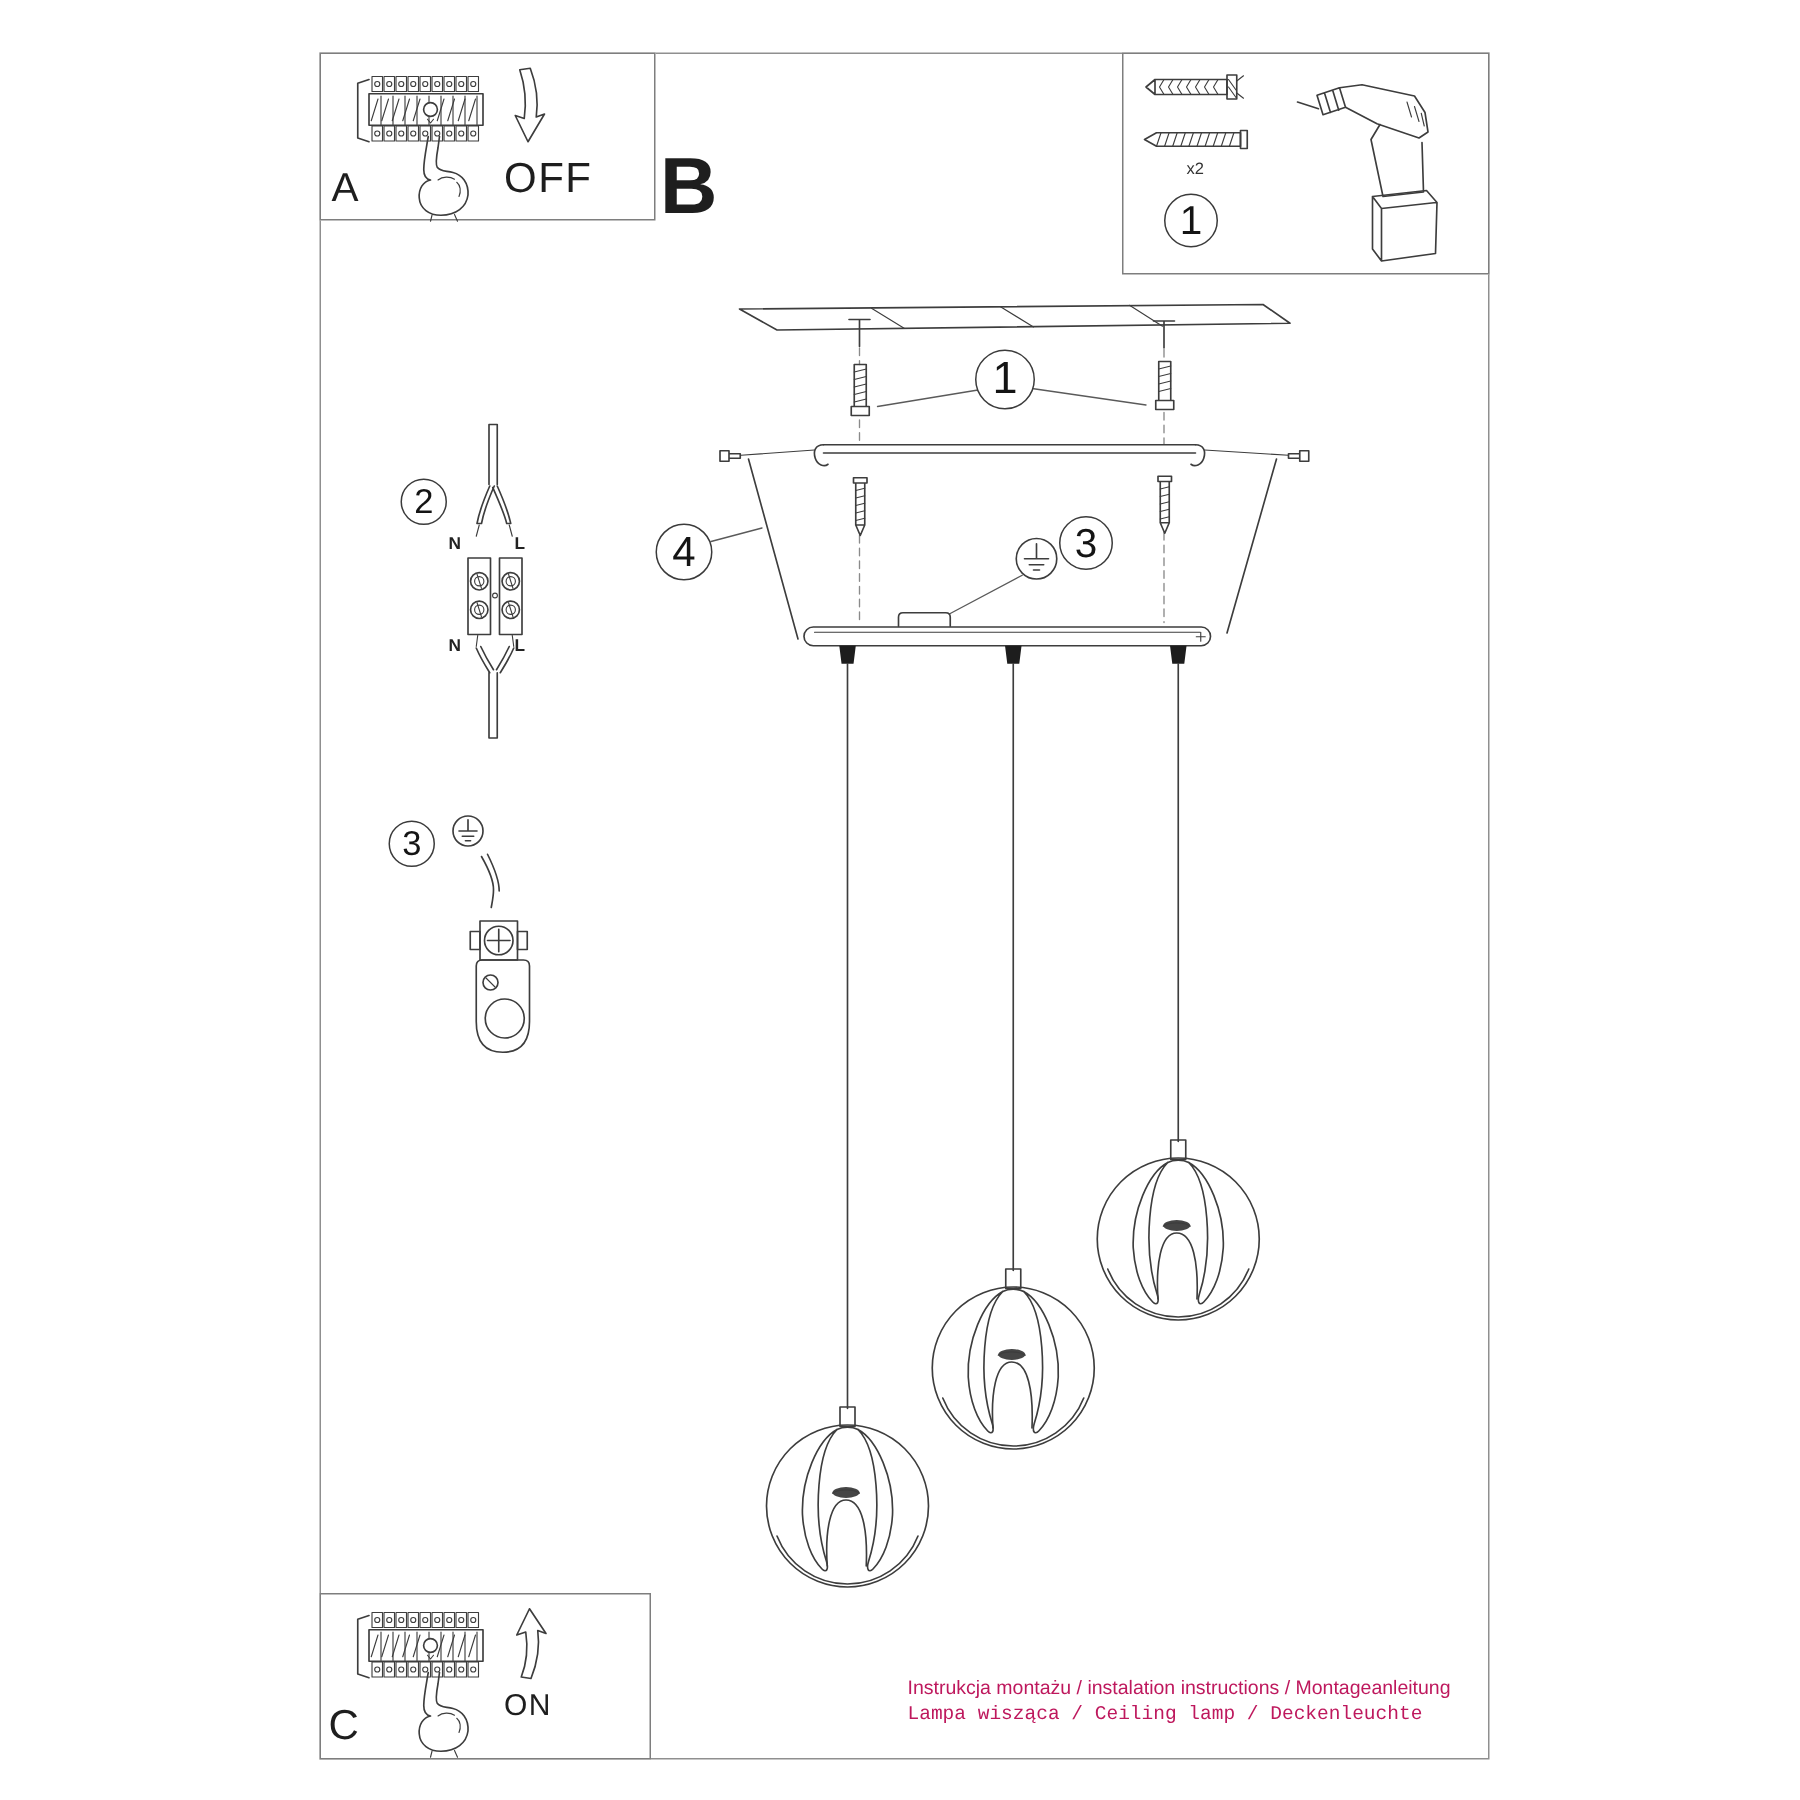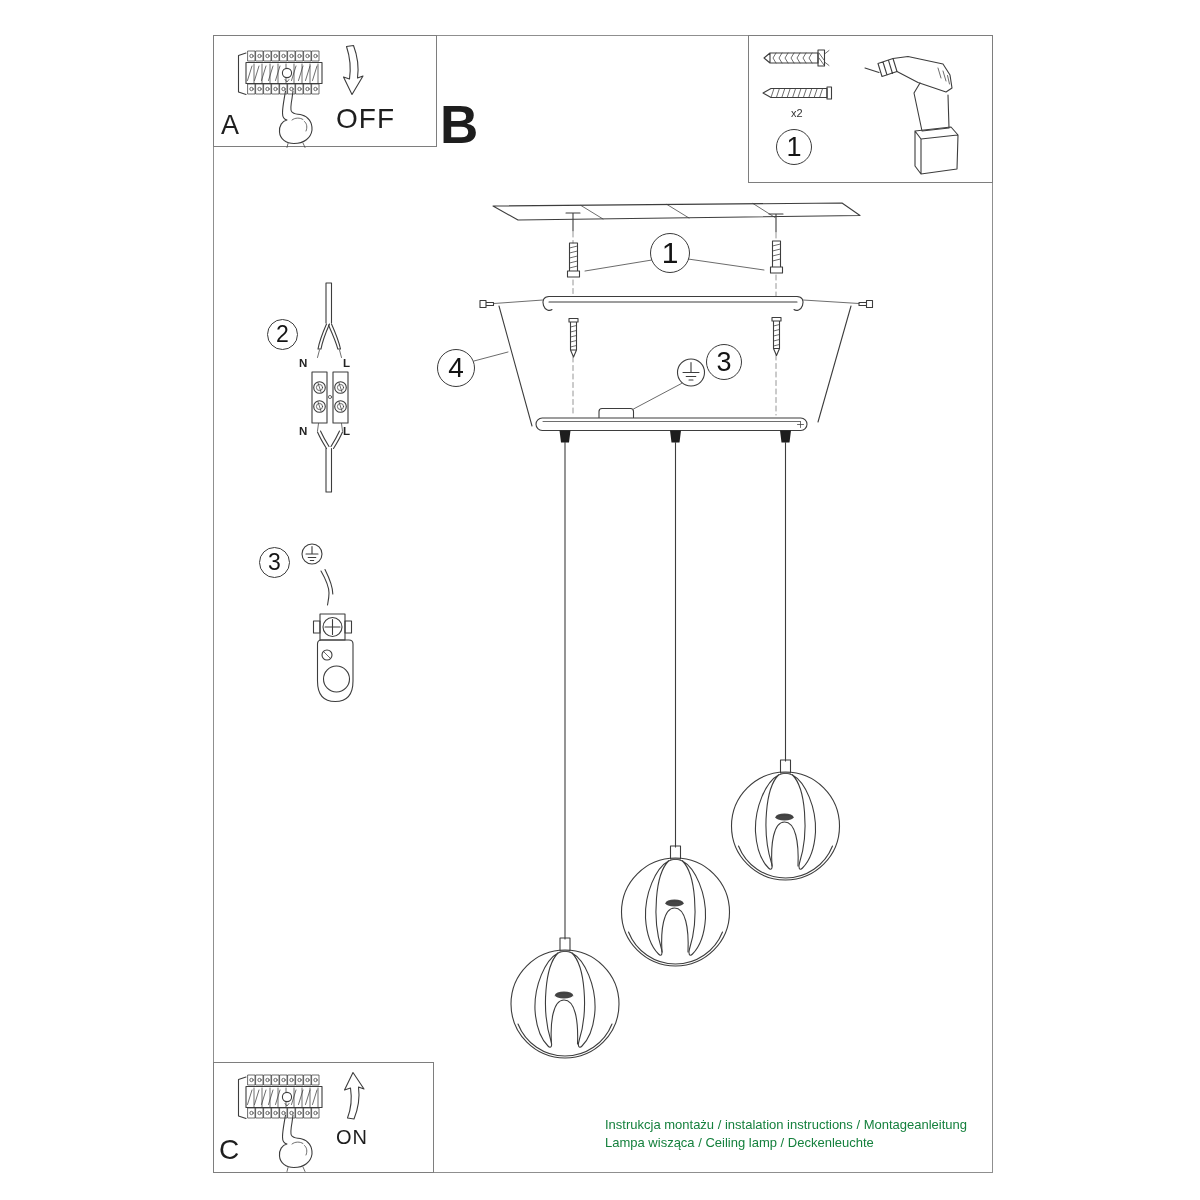--- a/index.html
+++ b/index.html
@@ -12,21 +12,21 @@
   .panel.c{left:213px;top:1062px;width:221px;height:111px;}
   svg.art{position:absolute;left:0;top:0;stroke:#3d3d3d;fill:none;stroke-width:1.1;stroke-linecap:round;stroke-linejoin:round;}
   .txt{position:absolute;white-space:nowrap;color:#1e1e1e;}
   .t-a{left:221px;top:110px;font-size:27px;}
   .t-off{left:336px;top:103px;font-size:28px;letter-spacing:1px;}
   .t-b{left:440px;top:94px;font-size:53px;font-weight:700;}
   .t-c{left:219px;top:1134px;font-size:28px;}
   .t-on{left:336px;top:1126px;font-size:20px;letter-spacing:1px;}
   .t-x2{left:791px;top:78px;font-size:11px;color:#333;margin-top:29px;}
   .t-nl{font-size:11.5px;font-weight:600;color:#222;}
-  .t-foot{left:605px;font-size:13px;color:#15803d;letter-spacing:0px;}
+  .t-foot{left:605px;font-size:13px;color:#be185d;letter-spacing:0px;}
   .callout{position:absolute;border:1.3px solid #3b3b3b;border-radius:50%;background:#fff;
            display:flex;align-items:center;justify-content:center;color:#141414;box-sizing:border-box;}
   .co-kit{left:776px;top:129px;width:36px;height:36px;font-size:27px;}
   .co-m1{left:650px;top:233px;width:40px;height:40px;font-size:30px;}
   .co-w2{left:267px;top:319px;width:31px;height:31px;font-size:23px;}
   .co-g3{left:259px;top:547px;width:31px;height:31px;font-size:23px;}
   .co-m3{left:706px;top:344px;width:36px;height:36px;font-size:27px;}
   .co-m4{left:437px;top:349px;width:38px;height:38px;font-size:28px;}
   .dash{stroke:#8a8a8a;stroke-width:0.9;stroke-dasharray:5 3.5;}
   .lead{stroke:#5a5a5a;stroke-width:0.9;}
@@ -269,15 +269,15 @@
   <div class="txt t-nl" style="left:343px;top:425px;">L</div>
 
   <div class="callout co-kit">1</div>
   <div class="callout co-m1">1</div>
   <div class="callout co-w2">2</div>
   <div class="callout co-g3">3</div>
   <div class="callout co-m3">3</div>
   <div class="callout co-m4">4</div>
 
   <div class="txt t-foot" style="top:1117px;">Instrukcja montażu / instalation instructions / Montageanleitung</div>
-  <div class="txt t-foot" style="top:1135px;">Lampa wisząca / Ceiling lamp / Deckenleuchte</div>
+  <div class="txt t-foot" style="top:1135px;font-family:Liberation Mono, monospace;">Lampa wisząca / Ceiling lamp / Deckenleuchte</div>
 
 </div>
 
 </body></html>

